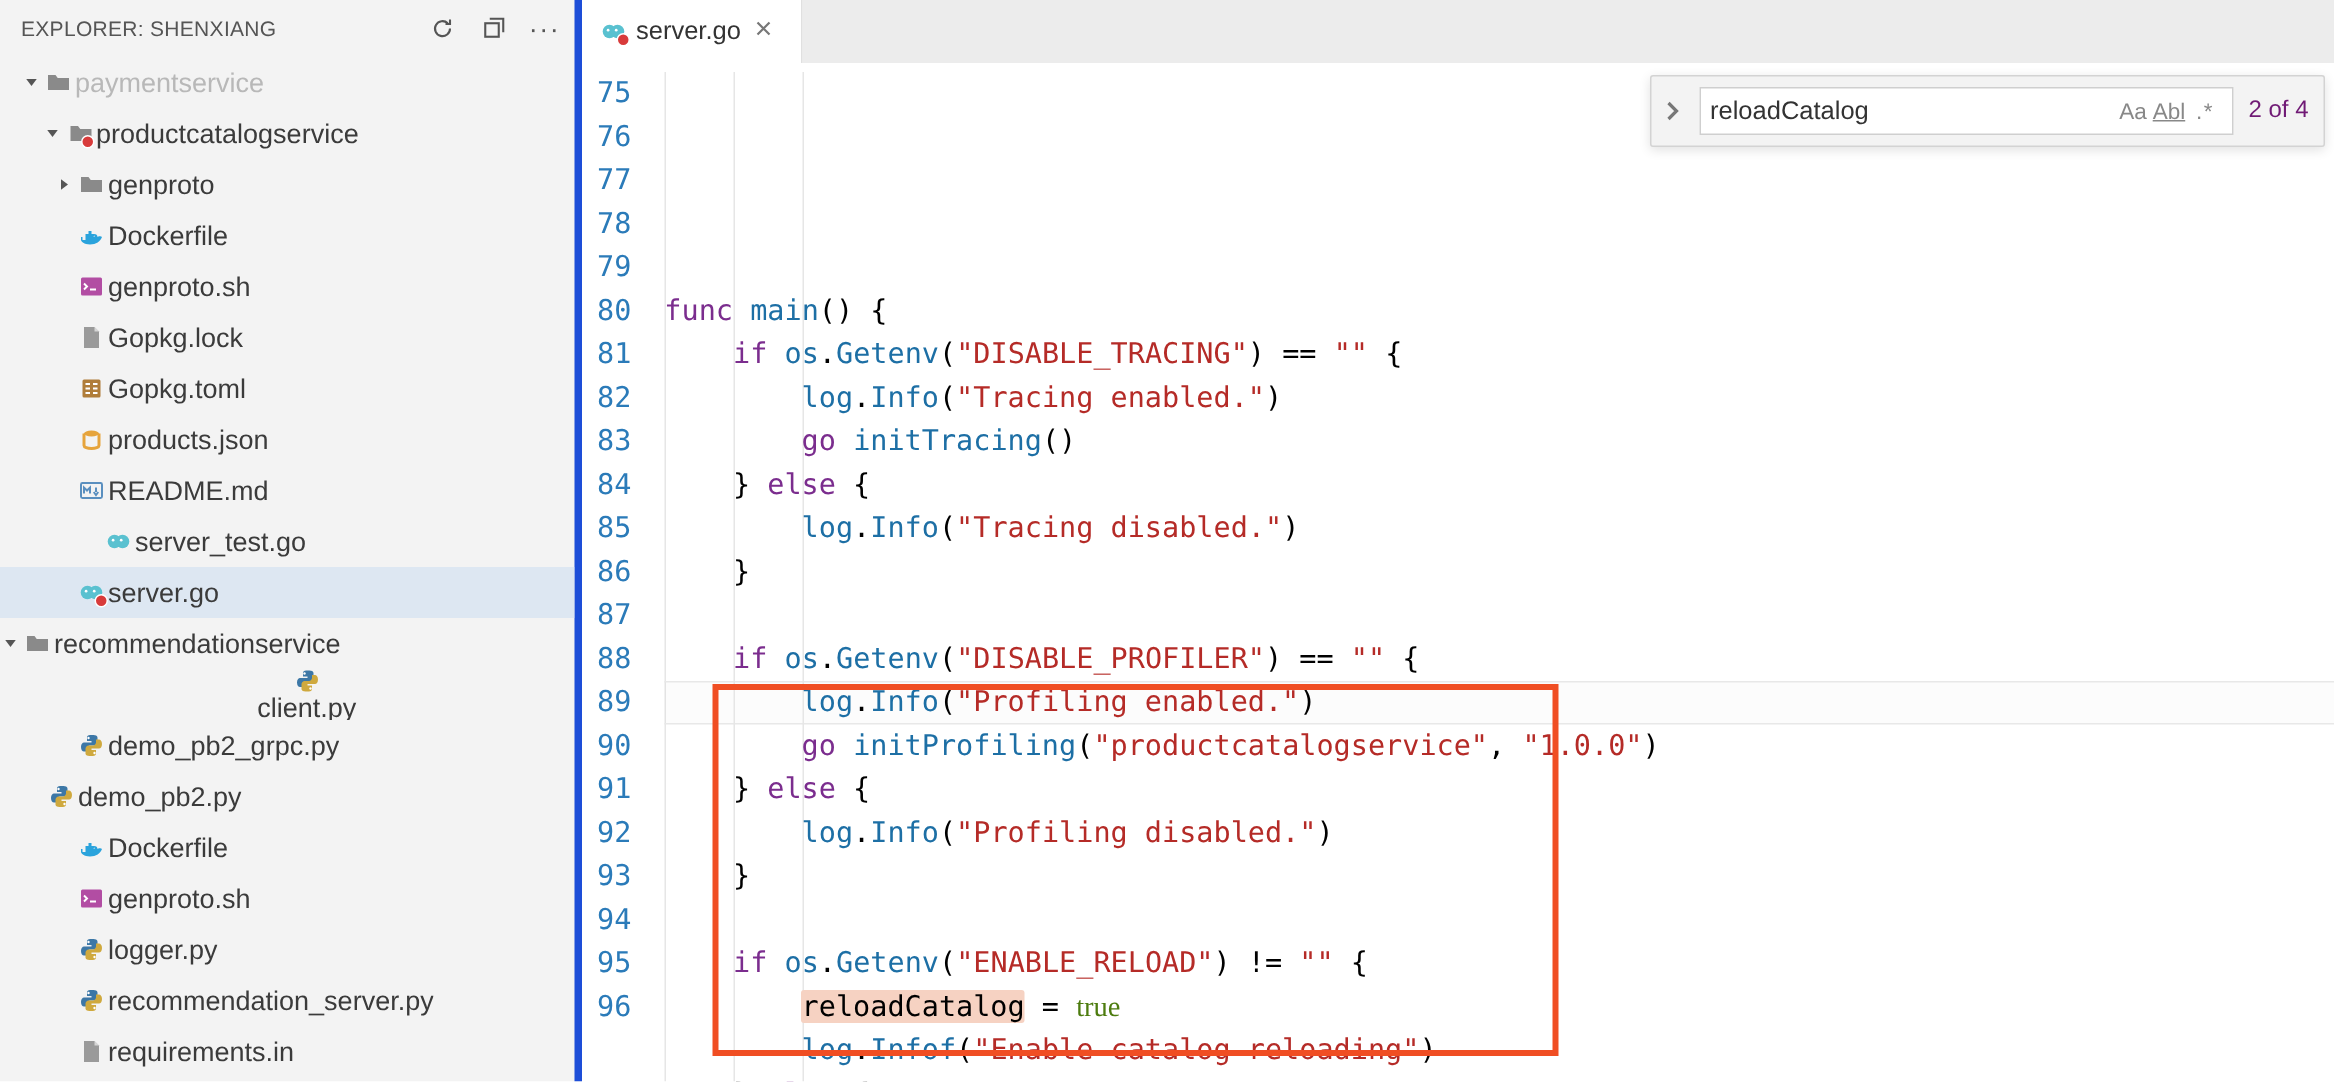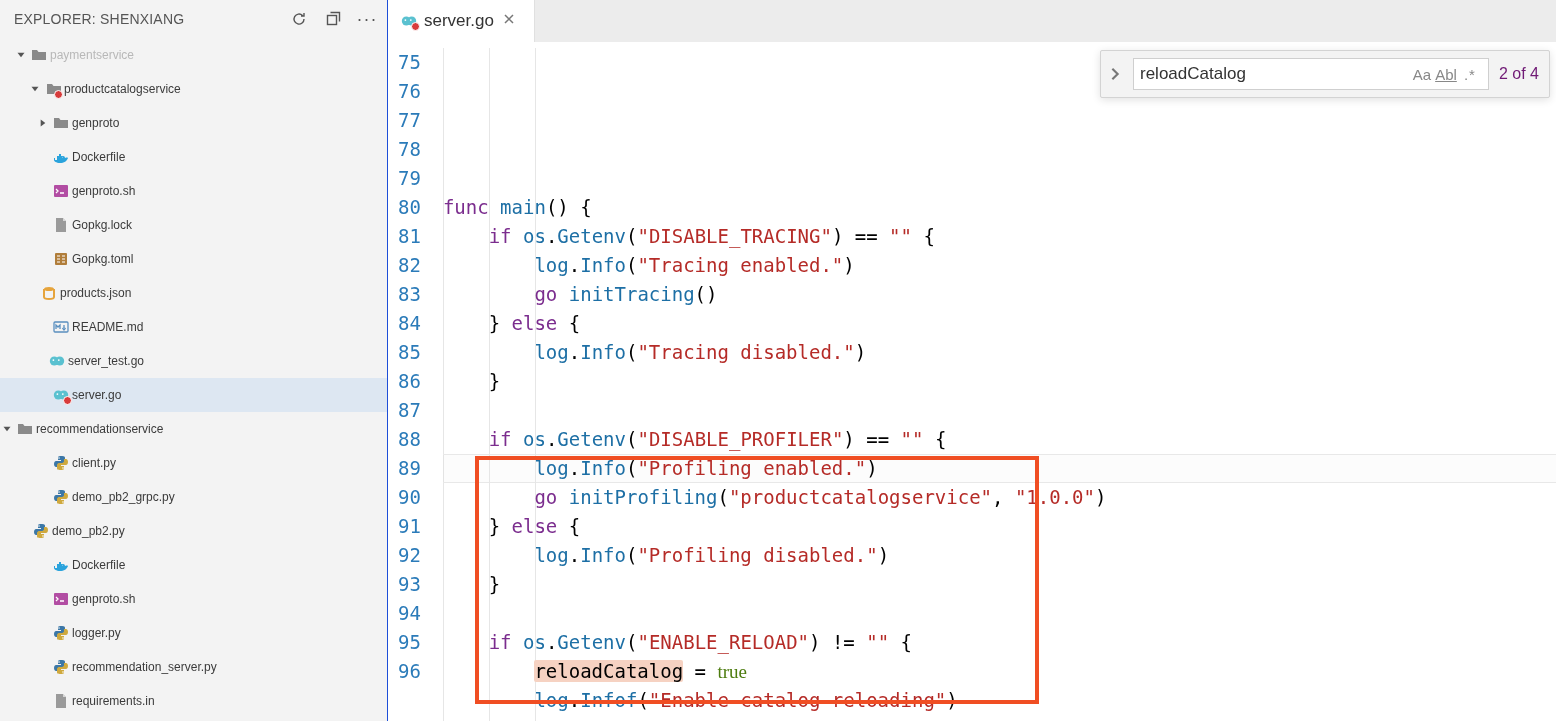--- a/index.html
+++ b/index.html
@@ -1,26 +1,26 @@
 <!DOCTYPE html>
 <html><head>
 <meta charset="utf-8">
 <style>
   * { margin:0; padding:0; box-sizing:border-box; }
   html,body { width:1556px; height:721px; font-family:-apple-system,BlinkMacSystemFont,"Segoe UI",Helvetica,Arial,sans-serif; background:#fff; overflow:hidden; }
   .root { display:flex; width:100%; height:100%; }
   
-  .sidebar { width:388px; height:100%; background:#f3f3f3; border-right:1px solid #1d4ed8; display:flex; flex-direction:column; }
+  .sidebar { width:388px; height:100%; background:#f3f3f3; border-right:5px solid #1d4ed8; display:flex; flex-direction:column; }
   .sb-header { display:flex; align-items:center; height:38px; padding:0 10px 0 14px; font-size:14px; color:#555; letter-spacing:.2px; }
   .sb-header .title { flex:1; font-weight:400; text-transform:uppercase; }
   .sb-header .actions { display:flex; gap:14px; align-items:center; }
   .sb-header .act { width:20px; height:20px; display:flex; align-items:center; justify-content:center; color:#555; cursor:pointer; }
   .dots { font-size:18px; letter-spacing:1px; line-height:1; }
   .tree { flex:1; overflow:hidden; }
-  .tree-row { display:flex; align-items:center; height:34px; font-size:12px; color:#3b3b3b; cursor:pointer; padding-right:10px; }
+  .tree-row { display:flex; align-items:center; height:34px; font-size:18px; color:#3b3b3b; cursor:pointer; padding-right:10px; }
   .tree-row.selected { background:#dde7f2; }
   .tree-row .twisty { width:14px; display:flex; align-items:center; justify-content:center; color:#555; }
   .tree-row .icon { width:22px; display:flex; align-items:center; justify-content:center; }
   .tree-row .label { white-space:nowrap; overflow:hidden; text-overflow:ellipsis; }
   .tree-row.cut .label { color:#b8b8b8; }
   
   .icon svg, .twisty svg, .act svg { width:16px; height:16px; }
   
   .editor { flex:1; display:flex; flex-direction:column; height:100%; }
   .tabs { height:42px; background:#ececec; display:flex; align-items:stretch; }
@@ -150,41 +150,41 @@
         <div class="tree-row" style="padding-left: 36px;">
           <span class="twisty"></span>
           <span class="icon">
             <svg viewBox="0 0 16 16" fill="#b07d3a">
               <rect x="2" y="2" width="12" height="12" rx="1"></rect>
               <path d="M4 5h3M4 8h3M4 11h3M9 5h3M9 8h3M9 11h3" stroke="#fff" stroke-width="1.2"></path>
             </svg>
           </span>
           <span class="label">Gopkg.toml</span>
         </div>
-        <div class="tree-row" style="padding-left: 24px;">
+        <div class="tree-row" style="padding-left: 36px;">
           <span class="twisty"></span>
           <span class="icon">
             <svg viewBox="0 0 16 16" fill="#e6a43c">
               <ellipse cx="8" cy="4" rx="5" ry="2"></ellipse>
               <path d="M3 4v8c0 1.1 2.2 2 5 2s5-.9 5-2V4" fill="none" stroke="#e6a43c" stroke-width="2"></path>
             </svg>
           </span>
           <span class="label">products.json</span>
         </div>
         <div class="tree-row" style="padding-left: 36px;">
           <span class="twisty"></span>
           <span class="icon">
             <svg viewBox="0 0 16 16" fill="#5a8fbf">
               <rect x="1" y="3" width="14" height="10" rx="1" fill="none" stroke="#5a8fbf" stroke-width="1.3"></rect>
               <path d="M3 10V6l2 2 2-2v4M11 6v3m-1.5 0L11 11l1.5-2" stroke="#5a8fbf" stroke-width="1.3" fill="none"></path>
             </svg>
           </span>
           <span class="label">README.md</span>
         </div>
-        <div class="tree-row" style="padding-left: 32px;">
+        <div class="tree-row" style="padding-left: 54px;">
           <span class="twisty"></span>
           <span class="icon">
             <span class="go-ico"><svg viewBox="0 0 20 16">
                 <ellipse cx="7" cy="8" rx="5" ry="5" fill="#5ac1d0"></ellipse>
                 <ellipse cx="13" cy="8" rx="5" ry="5" fill="#5ac1d0"></ellipse>
                 <circle cx="6" cy="7" r="1" fill="#fff"></circle>
                 <circle cx="12" cy="7" r="1" fill="#fff"></circle>
               </svg></span>
           </span>
           <span class="label">server_test.go</span>
@@ -207,21 +207,21 @@
               <path d="M3 4l3 4 3-4z"></path>
             </svg>
           </span>
           <span class="icon">
             <svg viewBox="0 0 16 16" fill="#8a8a8a">
               <path d="M1 3h5l1.5 2H15v8H1z"></path>
             </svg>
           </span>
           <span class="label">recommendationservice</span>
         </div>
-        <div class="tree-row" style="padding-left: 36px;">
+        <div class="tree-row" style="padding-left: 36px; flex-direction: column;">
           <span class="twisty"></span>
           <span class="icon">
             <svg viewBox="0 0 16 16">
               <path d="M8 1c-3 0-3 1-3 2v2h3v1H3c-1 0-2 1-2 3s1 3 2 3h2v-2c0-1 1-2 2-2h3c1 0 2-1 2-2V3c0-1 0-2-4-2z" fill="#3c77a6"></path>
               <circle cx="6" cy="3" r=".8" fill="#fff"></circle>
               <path d="M8 15c3 0 3-1 3-2v-2H8v-1h5c1 0 2-1 2-3s-1-3-2-3h-2v2c0 1-1 2-2 2H6c-1 0-2 1-2 2v3c0 1 0 2 4 2z" fill="#cfa93e"></path>
               <circle cx="10" cy="13" r=".8" fill="#fff"></circle>
             </svg>
           </span>
           <span class="label">client.py</span>

